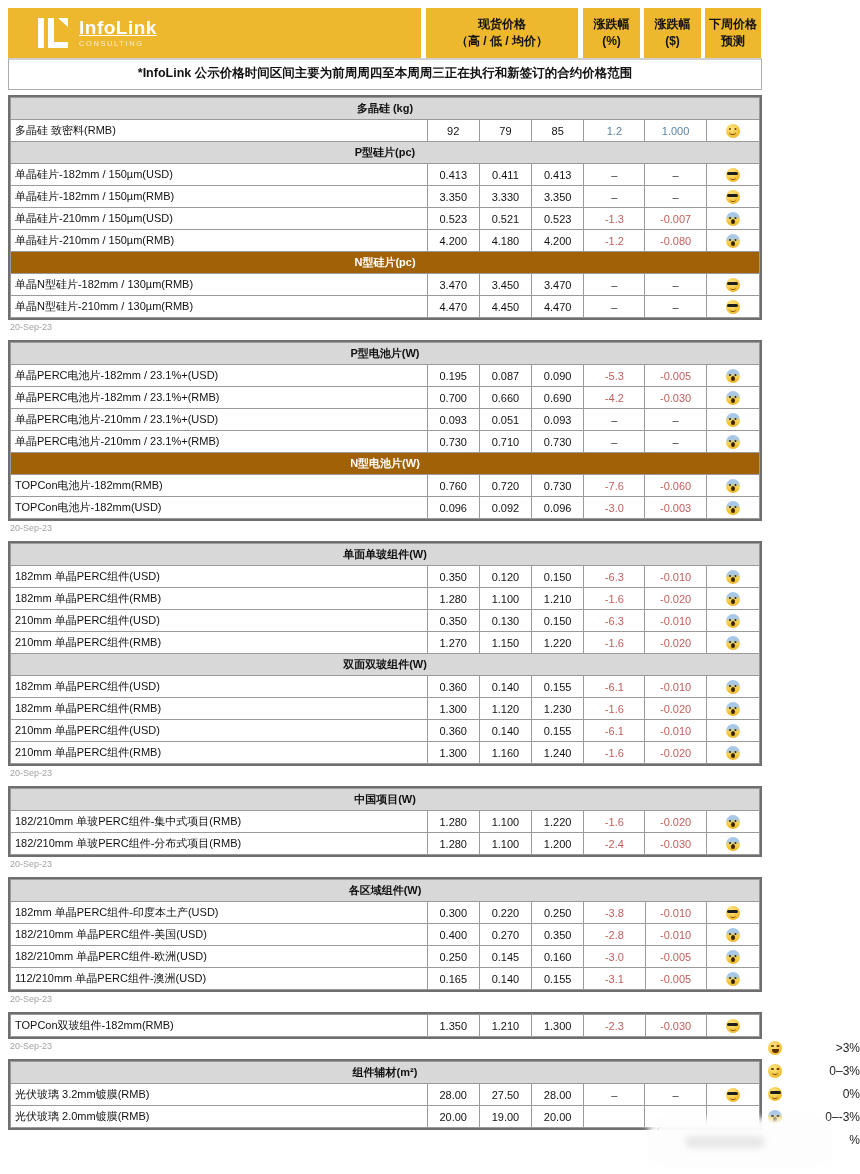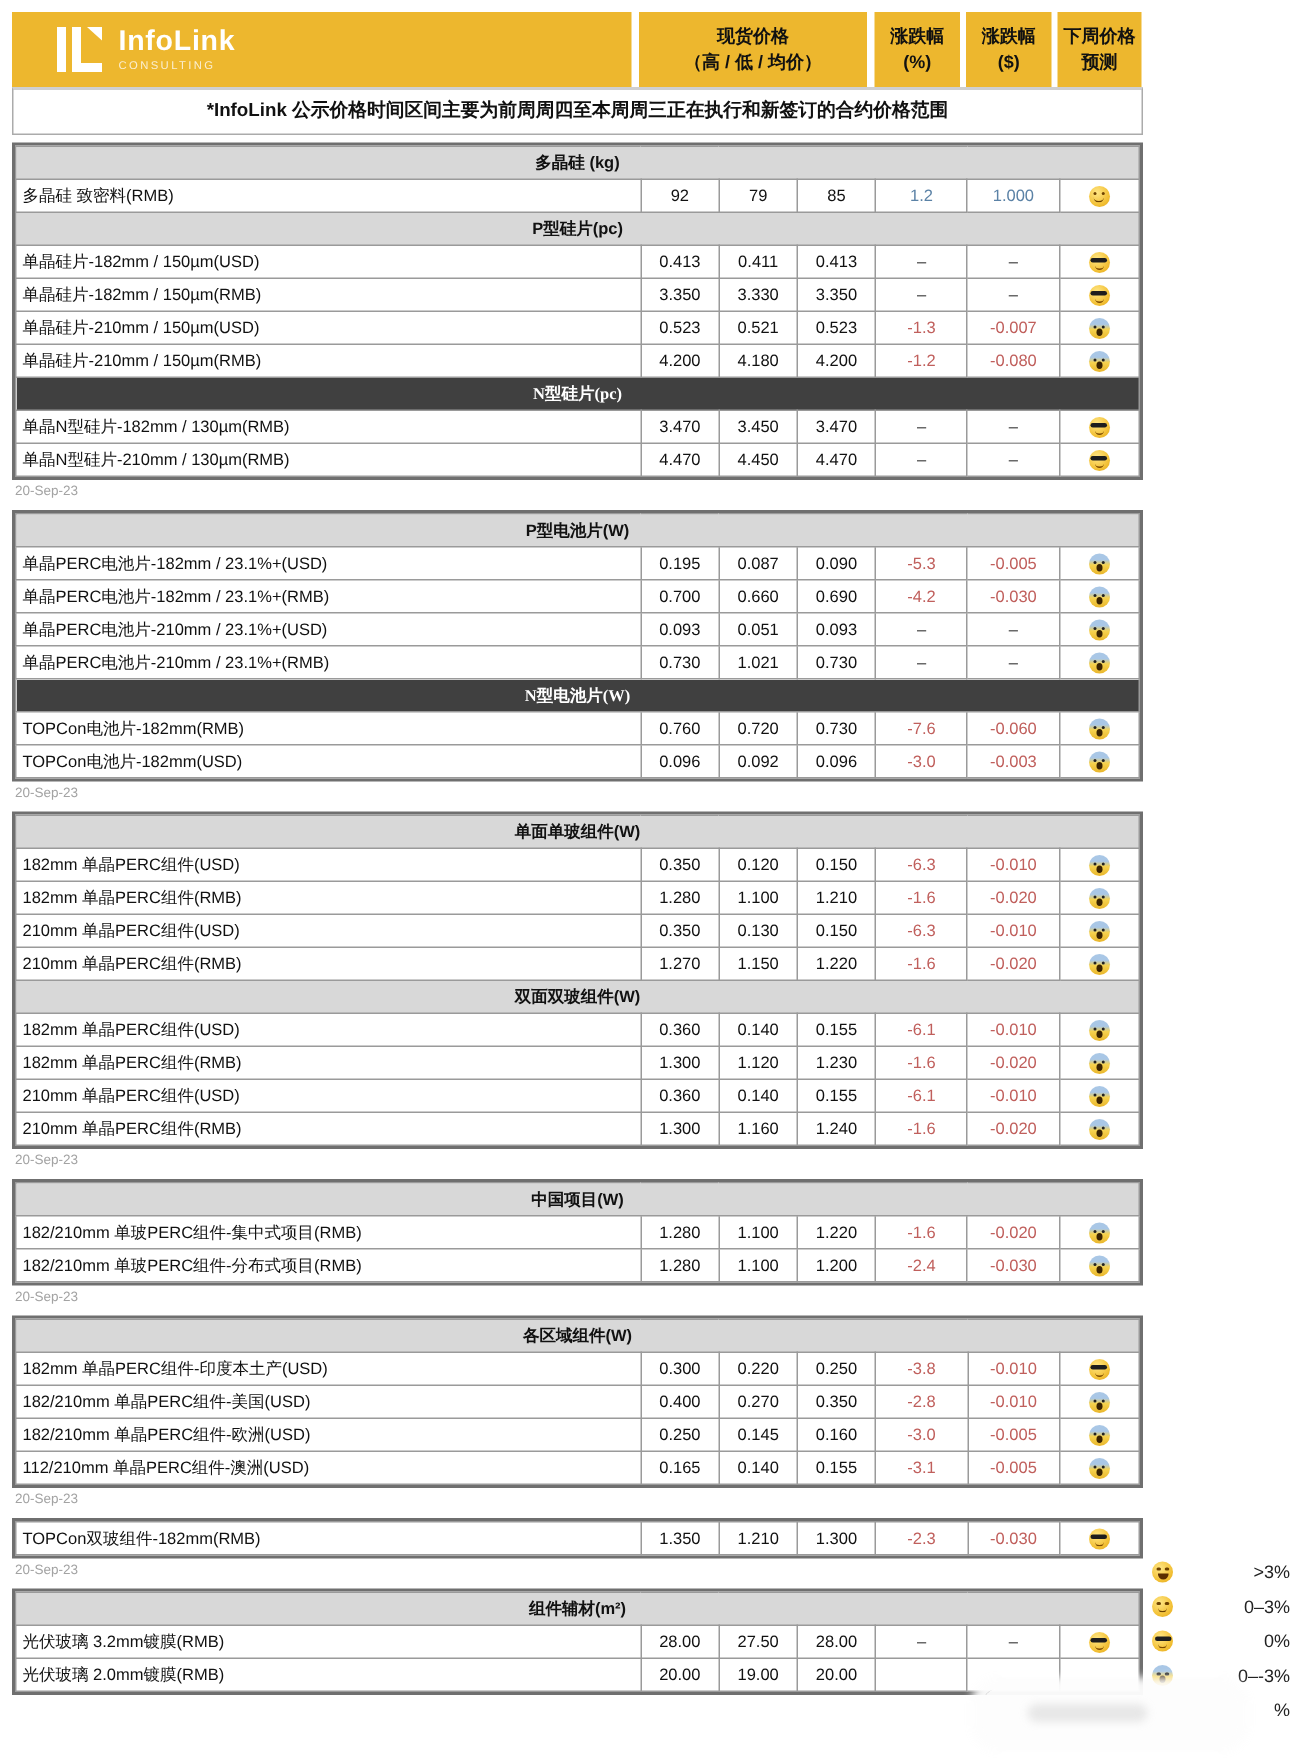--- a/index.html
+++ b/index.html
@@ -5,41 +5,41 @@
   html,body{margin:0;padding:0;background:#fff;}
   body{width:860px;height:1174px;position:relative;overflow:hidden;
        font-family:"Liberation Sans","DejaVu Sans",sans-serif;color:#111;}
   .page{position:absolute;left:8px;top:8px;width:754px;}
 
   
   .banner{display:flex;height:50px;}
   .blk{background:#EDB72E;}
   .logo-block{width:413px;display:flex;align-items:center;padding-left:28px;box-sizing:border-box;gap:9px;}
   .logo-texts{display:flex;flex-direction:column;line-height:1;}
-  .logo-text{color:#fff;font-size:19px;font-weight:bold;letter-spacing:.5px;}
+  .logo-text{color:#fff;font-size:19px;font-weight:bold;letter-spacing:.5px;text-decoration:underline;}
   .logo-sub{color:rgba(255,255,255,.78);font-size:7.5px;letter-spacing:1.6px;margin-top:3px;}
   .colhead{display:flex;flex-direction:column;align-items:center;justify-content:center;
            font-weight:bold;font-size:12px;line-height:1.45;text-align:center;}
   .c-spot{width:152px;margin-left:5px;}
   .c-pct{width:57px;margin-left:5px;}
   .c-usd{width:57px;margin-left:4px;}
   .c-fc{width:56px;margin-left:4px;}
 
   
   .note{border:1px solid #ababab;border-top:2px solid #cfcfcf;text-align:center;
         font-weight:bold;font-size:12.5px;padding:5px 0 7px;}
 
   
   #groups{margin-top:5px;}
   .gbox{border:2px solid #6f6f6f;}
   table.price{border-collapse:collapse;width:750px;table-layout:fixed;}
   table.price td{border:1px solid #9a9a9a;height:22px;padding:0 4px;box-sizing:border-box;
                  font-size:11px;overflow:hidden;white-space:nowrap;}
   td.section{background:#D8D8D8;text-align:center;font-weight:bold;font-size:11.5px;}
-  td.section.dark{background:#404040;color:#fff;font-family:Liberation Serif, serif;}
+  td.section.dark{background:#a16207;color:#fff;}
   td.pname{text-align:left;}
   td.num{text-align:center;font-size:10.5px;}
   td.trend{text-align:center;font-size:10.5px;}
   td.trend.up{color:#5B82A6;}
   td.trend.down{color:#C05F5C;}
   td.trend.flat{color:#333;}
   td.fc{text-align:center;}
   .timestamp{color:#a3a3a3;font-size:9px;margin:2px 0 7px 2px;height:11px;}
 
   
@@ -240,21 +240,21 @@
               <td class="num">0.093</td>
               <td class="num">0.051</td>
               <td class="num">0.093</td>
               <td class="trend flat">–</td>
               <td class="trend flat">–</td>
               <td class="fc"><span class="emo scream"></span></td>
             </tr>
             <tr>
               <td class="pname">单晶PERC电池片-210mm / 23.1%+(RMB)</td>
               <td class="num">0.730</td>
-              <td class="num">1.021</td>
+              <td class="num">0.710</td>
               <td class="num">0.730</td>
               <td class="trend flat">–</td>
               <td class="trend flat">–</td>
               <td class="fc"><span class="emo scream"></span></td>
             </tr>
             <tr>
               <td colspan="7" class="section dark">N型电池片(W)</td>
             </tr>
             <tr>
               <td class="pname">TOPCon电池片-182mm(RMB)</td>

